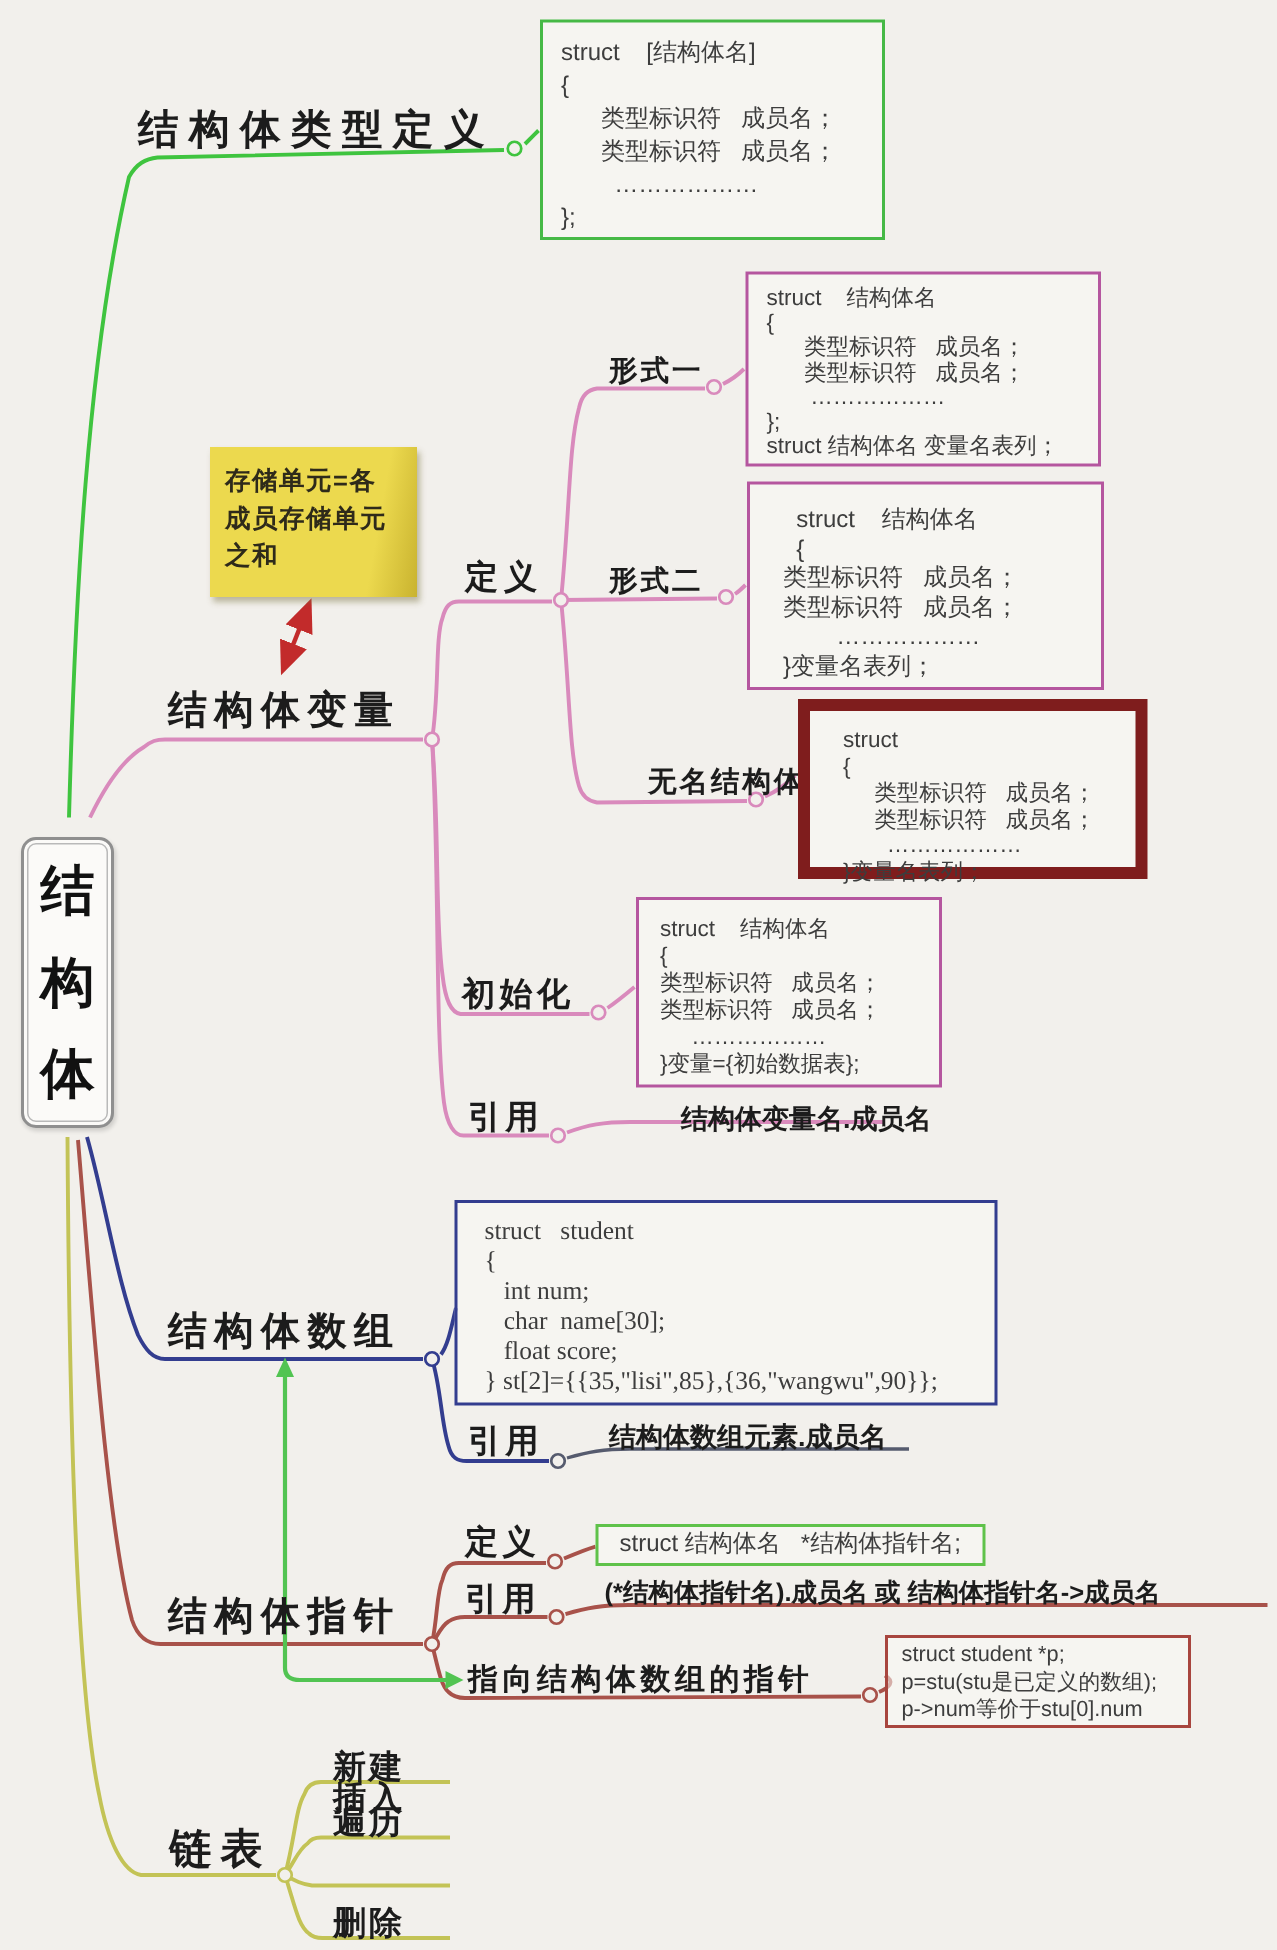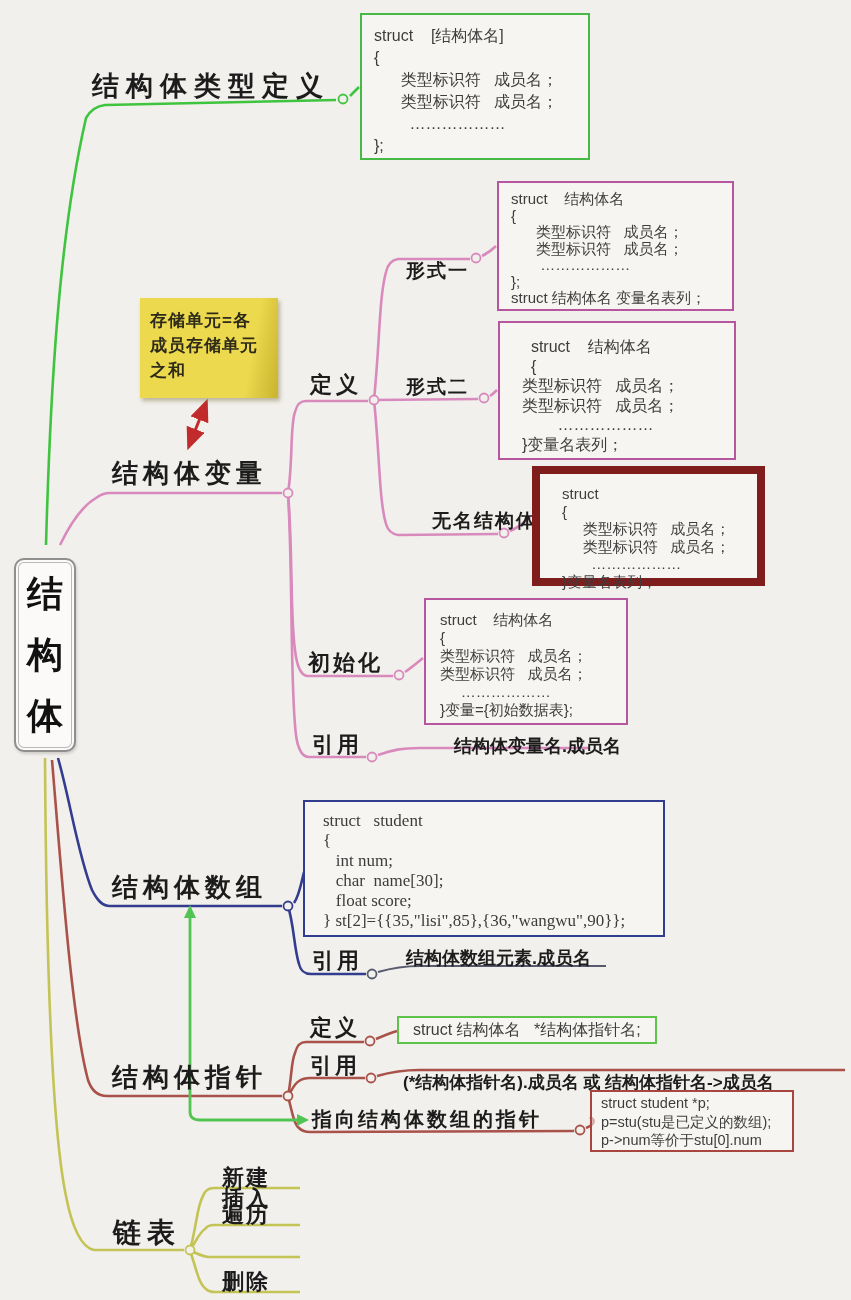--- a/index.html
+++ b/index.html
@@ -117,33 +117,33 @@
     <div>之和</div>
   </div>
 
   <div class="lbl" style="left:112px;top:456px;font-size:26px;letter-spacing:5px;">结构体变量</div>
   <div class="lbl" style="left:92px;top:68px;font-size:27px;letter-spacing:7px;">结构体类型定义</div>
   <div class="lbl" style="left:112px;top:870px;font-size:26px;letter-spacing:5px;">结构体数组</div>
   <div class="lbl" style="left:112px;top:1060px;font-size:26px;letter-spacing:5px;">结构体指针</div>
   <div class="lbl" style="left:113px;top:1214px;font-size:28px;letter-spacing:6px;">链表</div>
 
   <div class="lbl" style="left:310px;top:370px;font-size:22px;letter-spacing:4px;">定义</div>
-  <div class="lbl" style="left:406px;top:234px;font-size:19px;letter-spacing:2px;margin-top:24px;">形式一</div>
+  <div class="lbl" style="left:406px;top:234px;font-size:19px;letter-spacing:2px;">形式一</div>
   <div class="lbl" style="left:406px;top:374px;font-size:19px;letter-spacing:2px;">形式二</div>
   <div class="lbl" style="left:406px;top:508px;font-size:19px;letter-spacing:2px;margin-left:26px;">无名结构体</div>
   <div class="lbl" style="left:308px;top:648px;font-size:22px;letter-spacing:3px;">初始化</div>
   <div class="lbl" style="left:312px;top:730px;font-size:22px;letter-spacing:3px;">引用</div>
   <div class="lbl" style="left:406px;top:734px;font-size:18px;margin-left:48px;">结构体变量名.成员名</div>
 
   <div class="lbl" style="left:312px;top:946px;font-size:22px;letter-spacing:3px;">引用</div>
   <div class="lbl" style="left:406px;top:946px;font-size:18px;">结构体数组元素.成员名</div>
 
   <div class="lbl" style="left:310px;top:1013px;font-size:22px;letter-spacing:3px;">定义</div>
   <div class="lbl" style="left:310px;top:1051px;font-size:22px;letter-spacing:3px;">引用</div>
-  <div class="lbl" style="left:403px;top:1050px;font-size:17px;margin-top:21px;">(*结构体指针名).成员名  或  结构体指针名-&gt;成员名</div>
+  <div class="lbl" style="left:403px;top:1050px;font-size:17px;">(*结构体指针名).成员名  或  结构体指针名-&gt;成员名</div>
   <div class="lbl" style="left:312px;top:1106px;font-size:20px;letter-spacing:3px;">指向结构体数组的指针</div>
 
   <div class="lbl" style="left:222px;top:1163px;font-size:22px;letter-spacing:2px;">新建</div>
   <div class="lbl" style="left:222px;top:1200px;font-size:22px;letter-spacing:2px;">遍历</div>
   <div class="lbl" style="left:222px;top:1184px;font-size:22px;letter-spacing:2px;">插入</div>
   <div class="lbl" style="left:222px;top:1267px;font-size:22px;letter-spacing:2px;">删除</div>
 
   <div class="code" style="left:360px;top:13px;width:230px;height:147px;border:2px solid #46b946;padding:10px 0 0 12px;box-sizing:border-box;font-size:16px;line-height:22px;">
     <div class="cl">struct    [结构体名]</div>
     <div class="cl">{</div>

